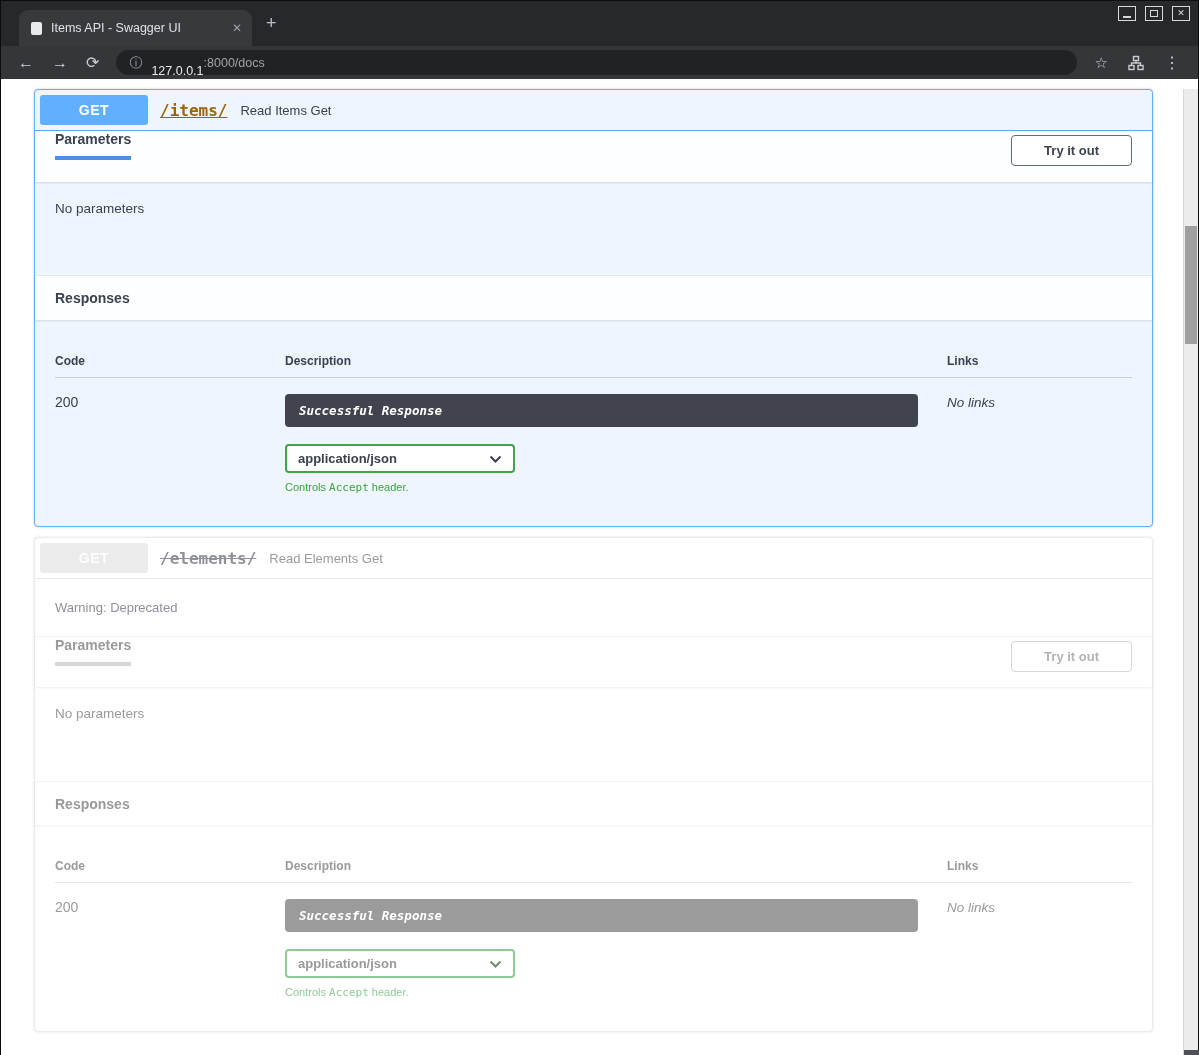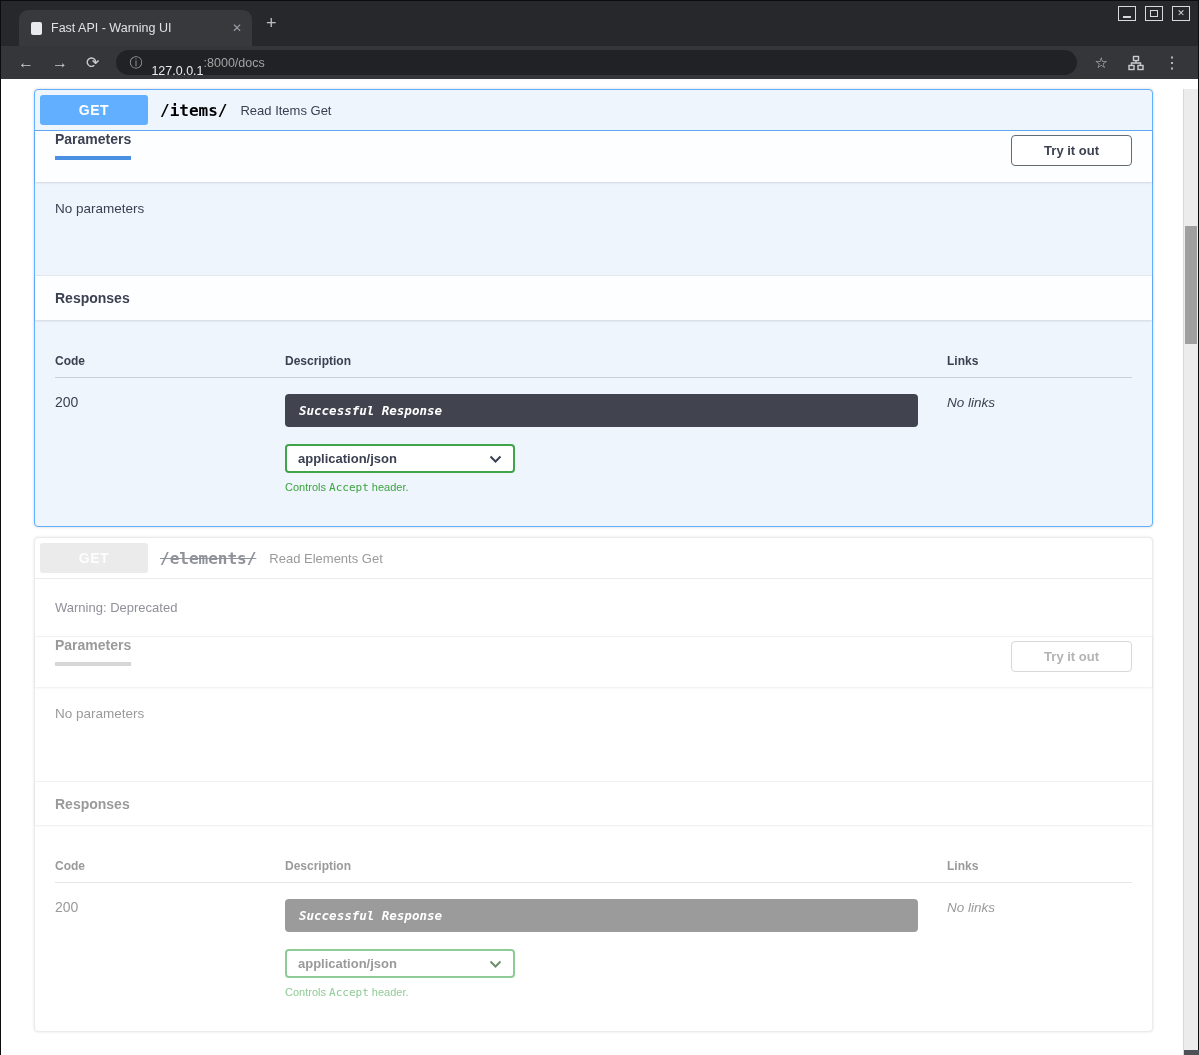--- a/index.html
+++ b/index.html
@@ -53,21 +53,21 @@
   .opblock.dep  { border:1px solid #ebebeb; background:#fff; box-shadow:0 0 3px rgba(0,0,0,.10); }
 
   .op-summary { display:flex; align-items:center; padding:5px; cursor:pointer; }
   .blue .op-summary { border-bottom:1px solid #61affe; }
   .dep  .op-summary { border-bottom:1px solid #ebebeb; }
   .badge { width:108px; padding:7px 0; text-align:center; border-radius:3px;
            color:#fff; font-weight:700; font-size:14px; letter-spacing:.5px; }
   .blue .badge { background:#61affe; }
   .dep  .badge { background:#ebebeb; color:#fdfdfd; }
   .path { margin-left:12px; font-family:"DejaVu Sans Mono", monospace; font-weight:700;
-          font-size:16px; color:#000000; }
+          font-size:16px; color:#a16207;text-decoration:underline; }
   .dep .path { color:#8f9199; text-decoration:line-through; }
   .op-desc { margin-left:13px; font-size:13px; color:#3b4151; }
   .dep .op-desc { color:#9a9a9a; }
 
   .warn-row { padding:21px 20px; font-size:13px; color:#8f9199; }
 
   .band { position:relative; background:rgba(255,255,255,.85);
           box-shadow:0 1px 2px rgba(0,0,0,.12), 0 -1px 0 rgba(0,0,0,.04); }
   .dep .band { background:#fff; box-shadow:0 1px 2px rgba(0,0,0,.07); border-top:1px solid #f2f2f2; }
   .band.params { height:51px; }
@@ -121,21 +121,21 @@
                  display:flex; align-items:center; justify-content:center; cursor:pointer; }
 </style>
 </head>
 <body>
 
 <div id="window">
 
   <div class="titlebar">
     <div class="tab">
       <span class="doc-icon"></span>
-      <span class="tab-title">Fast API - Warning UI</span>
+      <span class="tab-title">Items API - Swagger UI</span>
       <span class="tab-close">✕</span>
     </div>
     <span class="newtab">+</span>
     <div class="win-controls">
       <span class="win-btn">
           <span class="min-glyph"></span>
         </span>
       <span class="win-btn">
           <span class="max-glyph"></span>
         </span>

